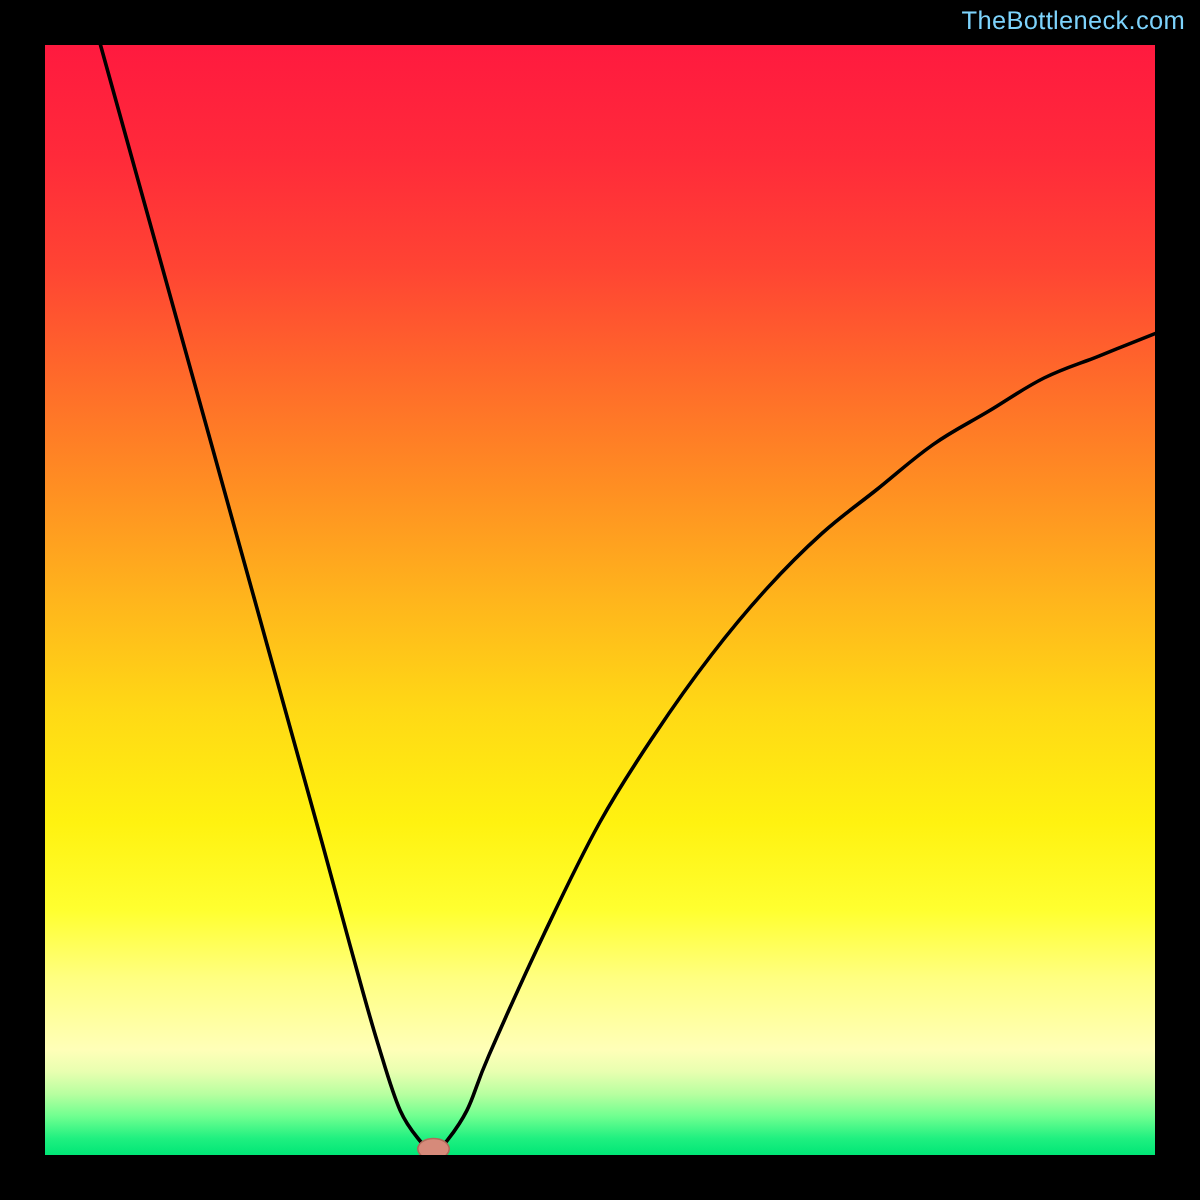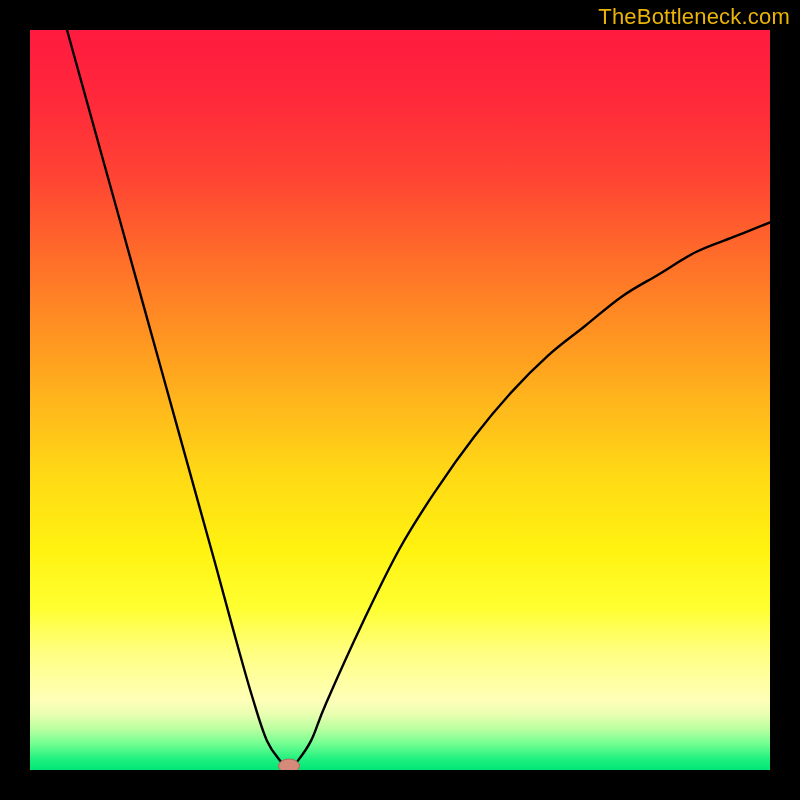--- a/index.html
+++ b/index.html
@@ -23,22 +23,22 @@
     position: absolute;
     left: 0;
     top: 0;
     width: 740px;
     height: 740px;
   }
   .watermark {
     position: absolute;
     top: 4px;
     right: 10px;
-    color: #eab308;
-    font-size: 22px;
+    color: #7dd3fc;
+    font-size: 17px;
     font-weight: 500;
     letter-spacing: 0.2px;
     user-select: none;
   }
 </style>
 </head>
 <body>
 
 <div class="frame">
   <svg class="plot" viewBox="0 0 740 740" preserveAspectRatio="none">

